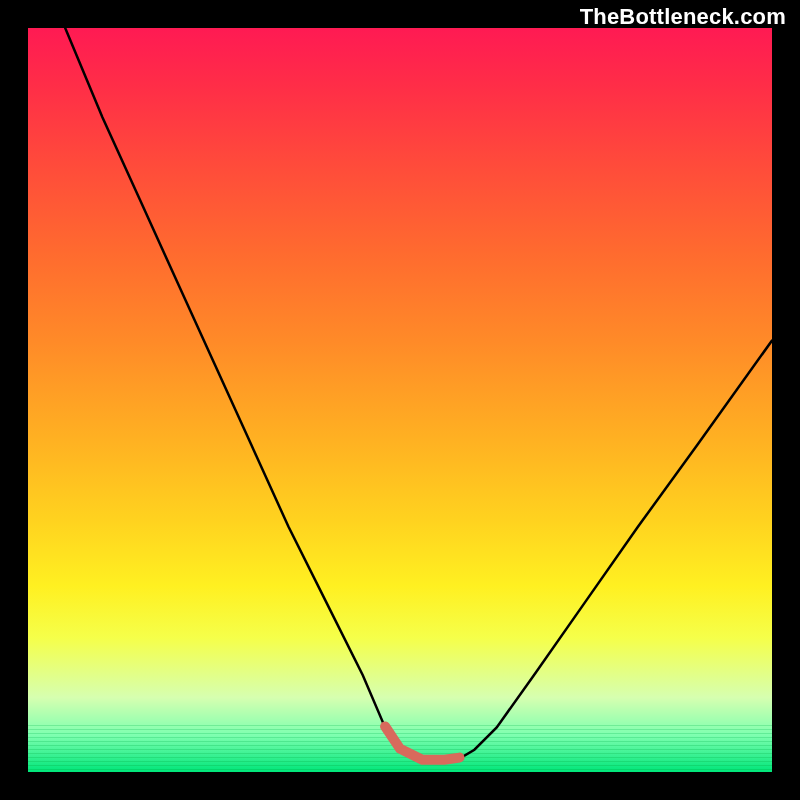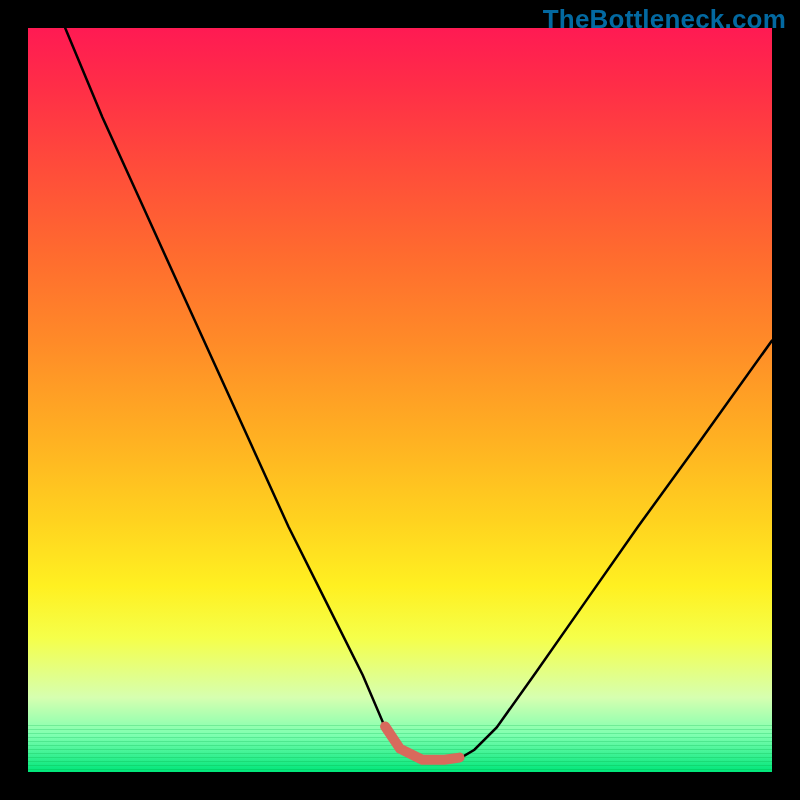--- a/index.html
+++ b/index.html
@@ -14,22 +14,22 @@
   .frame {
     position: relative;
     width: 800px;
     height: 800px;
     background: #000;
   }
   .watermark {
     position: absolute;
     top: 4px;
     right: 14px;
-    color: #0369a1;
-    font-size: 26px;
+    color: #ffffff;
+    font-size: 22px;
     font-weight: 600;
     letter-spacing: 0.2px;
     z-index: 10;
   }
   .plot-area {
     position: absolute;
     left: 28px;
     top: 28px;
     width: 744px;
     height: 744px;

